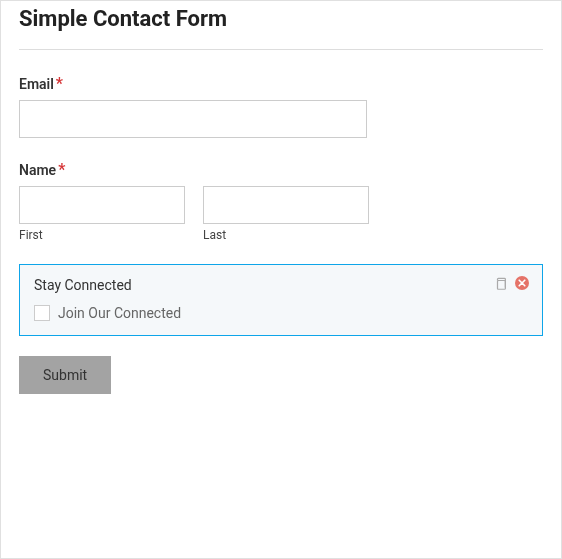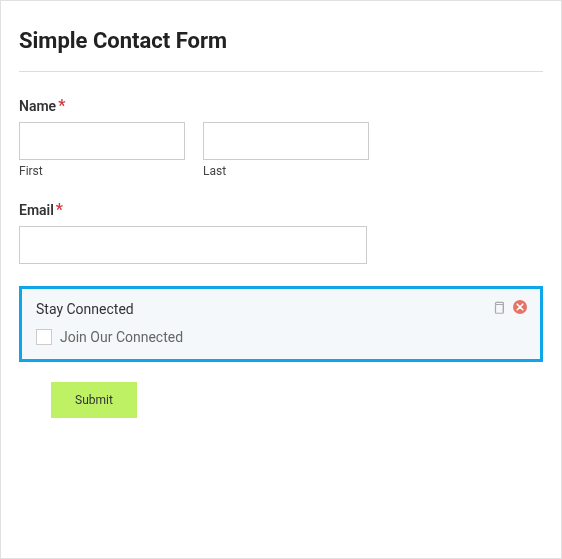--- a/index.html
+++ b/index.html
@@ -8,21 +8,21 @@
       padding: 0;
     }
     body {
       font-family: -apple-system, BlinkMacSystemFont, "Segoe UI", Roboto, Arial, sans-serif;
       background: #fff;
       width: 562px;
       height: 559px;
     }
     .form-container {
       border: 1px solid #e0e0e0;
-      padding: 27px 18px 20px 18px;
+      padding: 5px 18px 20px 18px;
       width: 562px;
       height: 559px;
     }
     .form-title {
       font-size: 22px;
       font-weight: 700;
       color: #222;
       margin-bottom: 18px;
     }
     .divider {
@@ -79,21 +79,21 @@
       width: 100%;
       height: 88px;
       padding: 6px 10px;
       font-size: 14px;
       resize: both;
       background: #fff;
       font-family: inherit;
     }
     .newsletter-box {
       background: #f5f8fa;
-      border: 3px solid #0ea5e9;
+      border: 1px solid #0ea5e9;
       padding: 12px 14px 14px 14px;
       position: relative;
       margin-bottom: 20px;
     }
     .newsletter-title {
       font-size: 14px;
       font-weight: 400;
       color: #333;
       margin-bottom: 12px;
     }
@@ -126,58 +126,57 @@
       height: 14px;
       cursor: pointer;
       color: #999;
     }
     .icon-delete {
       width: 16px;
       height: 16px;
       cursor: pointer;
     }
     .submit-btn {
-      background: #bef264;
+      background: #a3a3a3;
       border: none;
       padding: 11px 24px;
-      font-size: 12px;
+      font-size: 14px;
       color: #333;
       cursor: pointer;
       font-family: inherit;
-      margin-left: 32px;
     }
   </style>
 </head>
 <body>
 
 <div class="form-container">
   <h1 class="form-title">Simple Contact Form</h1>
   <hr class="divider">
+
+  <div class="field-group">
+    <div>
+      <span class="field-label">Email</span><span class="required">*</span>
+    </div>
+    <input type="email" class="email-input" style="">
+  </div>
 
   <div class="field-group">
     <div>
       <span class="field-label">Name</span><span class="required">*</span>
     </div>
     <div class="name-row">
       <div class="name-col">
         <input type="text" class="text-input" style="">
         <span class="sub-label">First</span>
       </div>
       <div class="name-col">
         <input type="text" class="text-input" style="">
         <span class="sub-label">Last</span>
       </div>
     </div>
-  </div>
-
-  <div class="field-group">
-    <div>
-      <span class="field-label">Email</span><span class="required">*</span>
-    </div>
-    <input type="email" class="email-input" style="">
   </div>
 
 
   <div class="newsletter-box">
     <div class="newsletter-actions">
       <span>
         <svg class="icon-copy" viewBox="0 0 16 16" fill="none" stroke="#aaa" stroke-width="1.4">
           <rect x="4" y="4" width="9" height="10" rx="1"></rect>
           <path d="M4 4 V2.5 a1 1 0 0 1 1-1 h7 a1 1 0 0 1 1 1 V12"></path>
         </svg>

